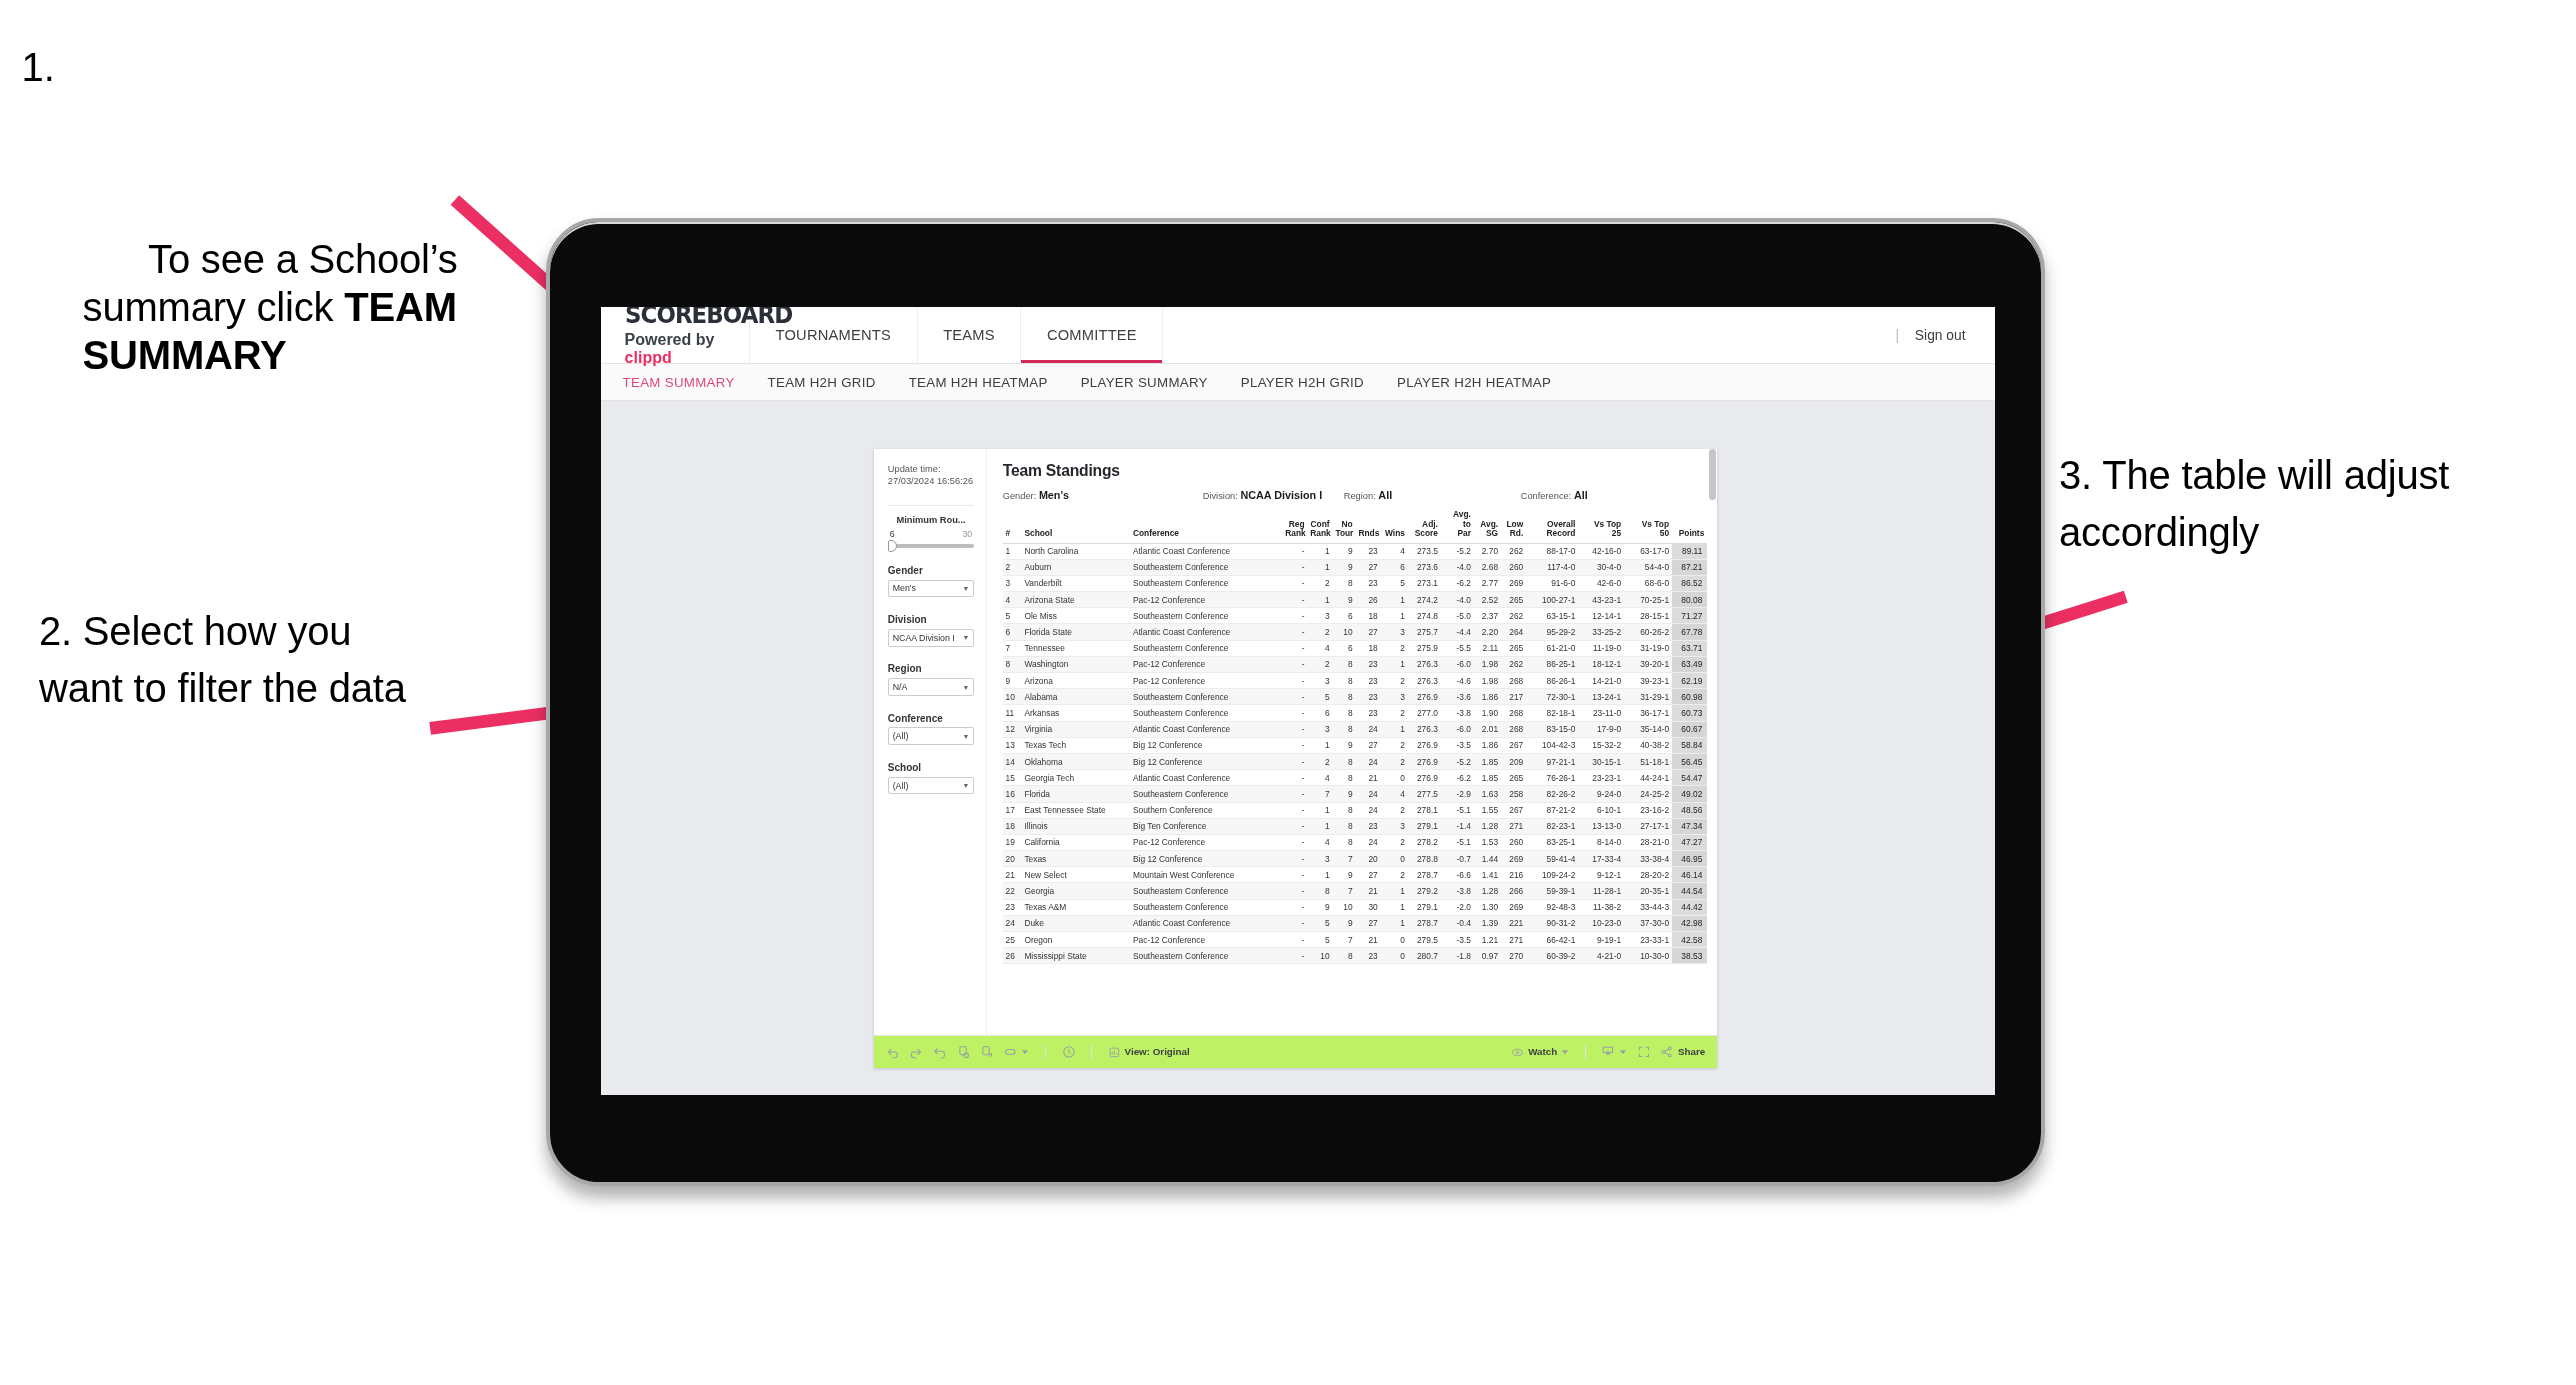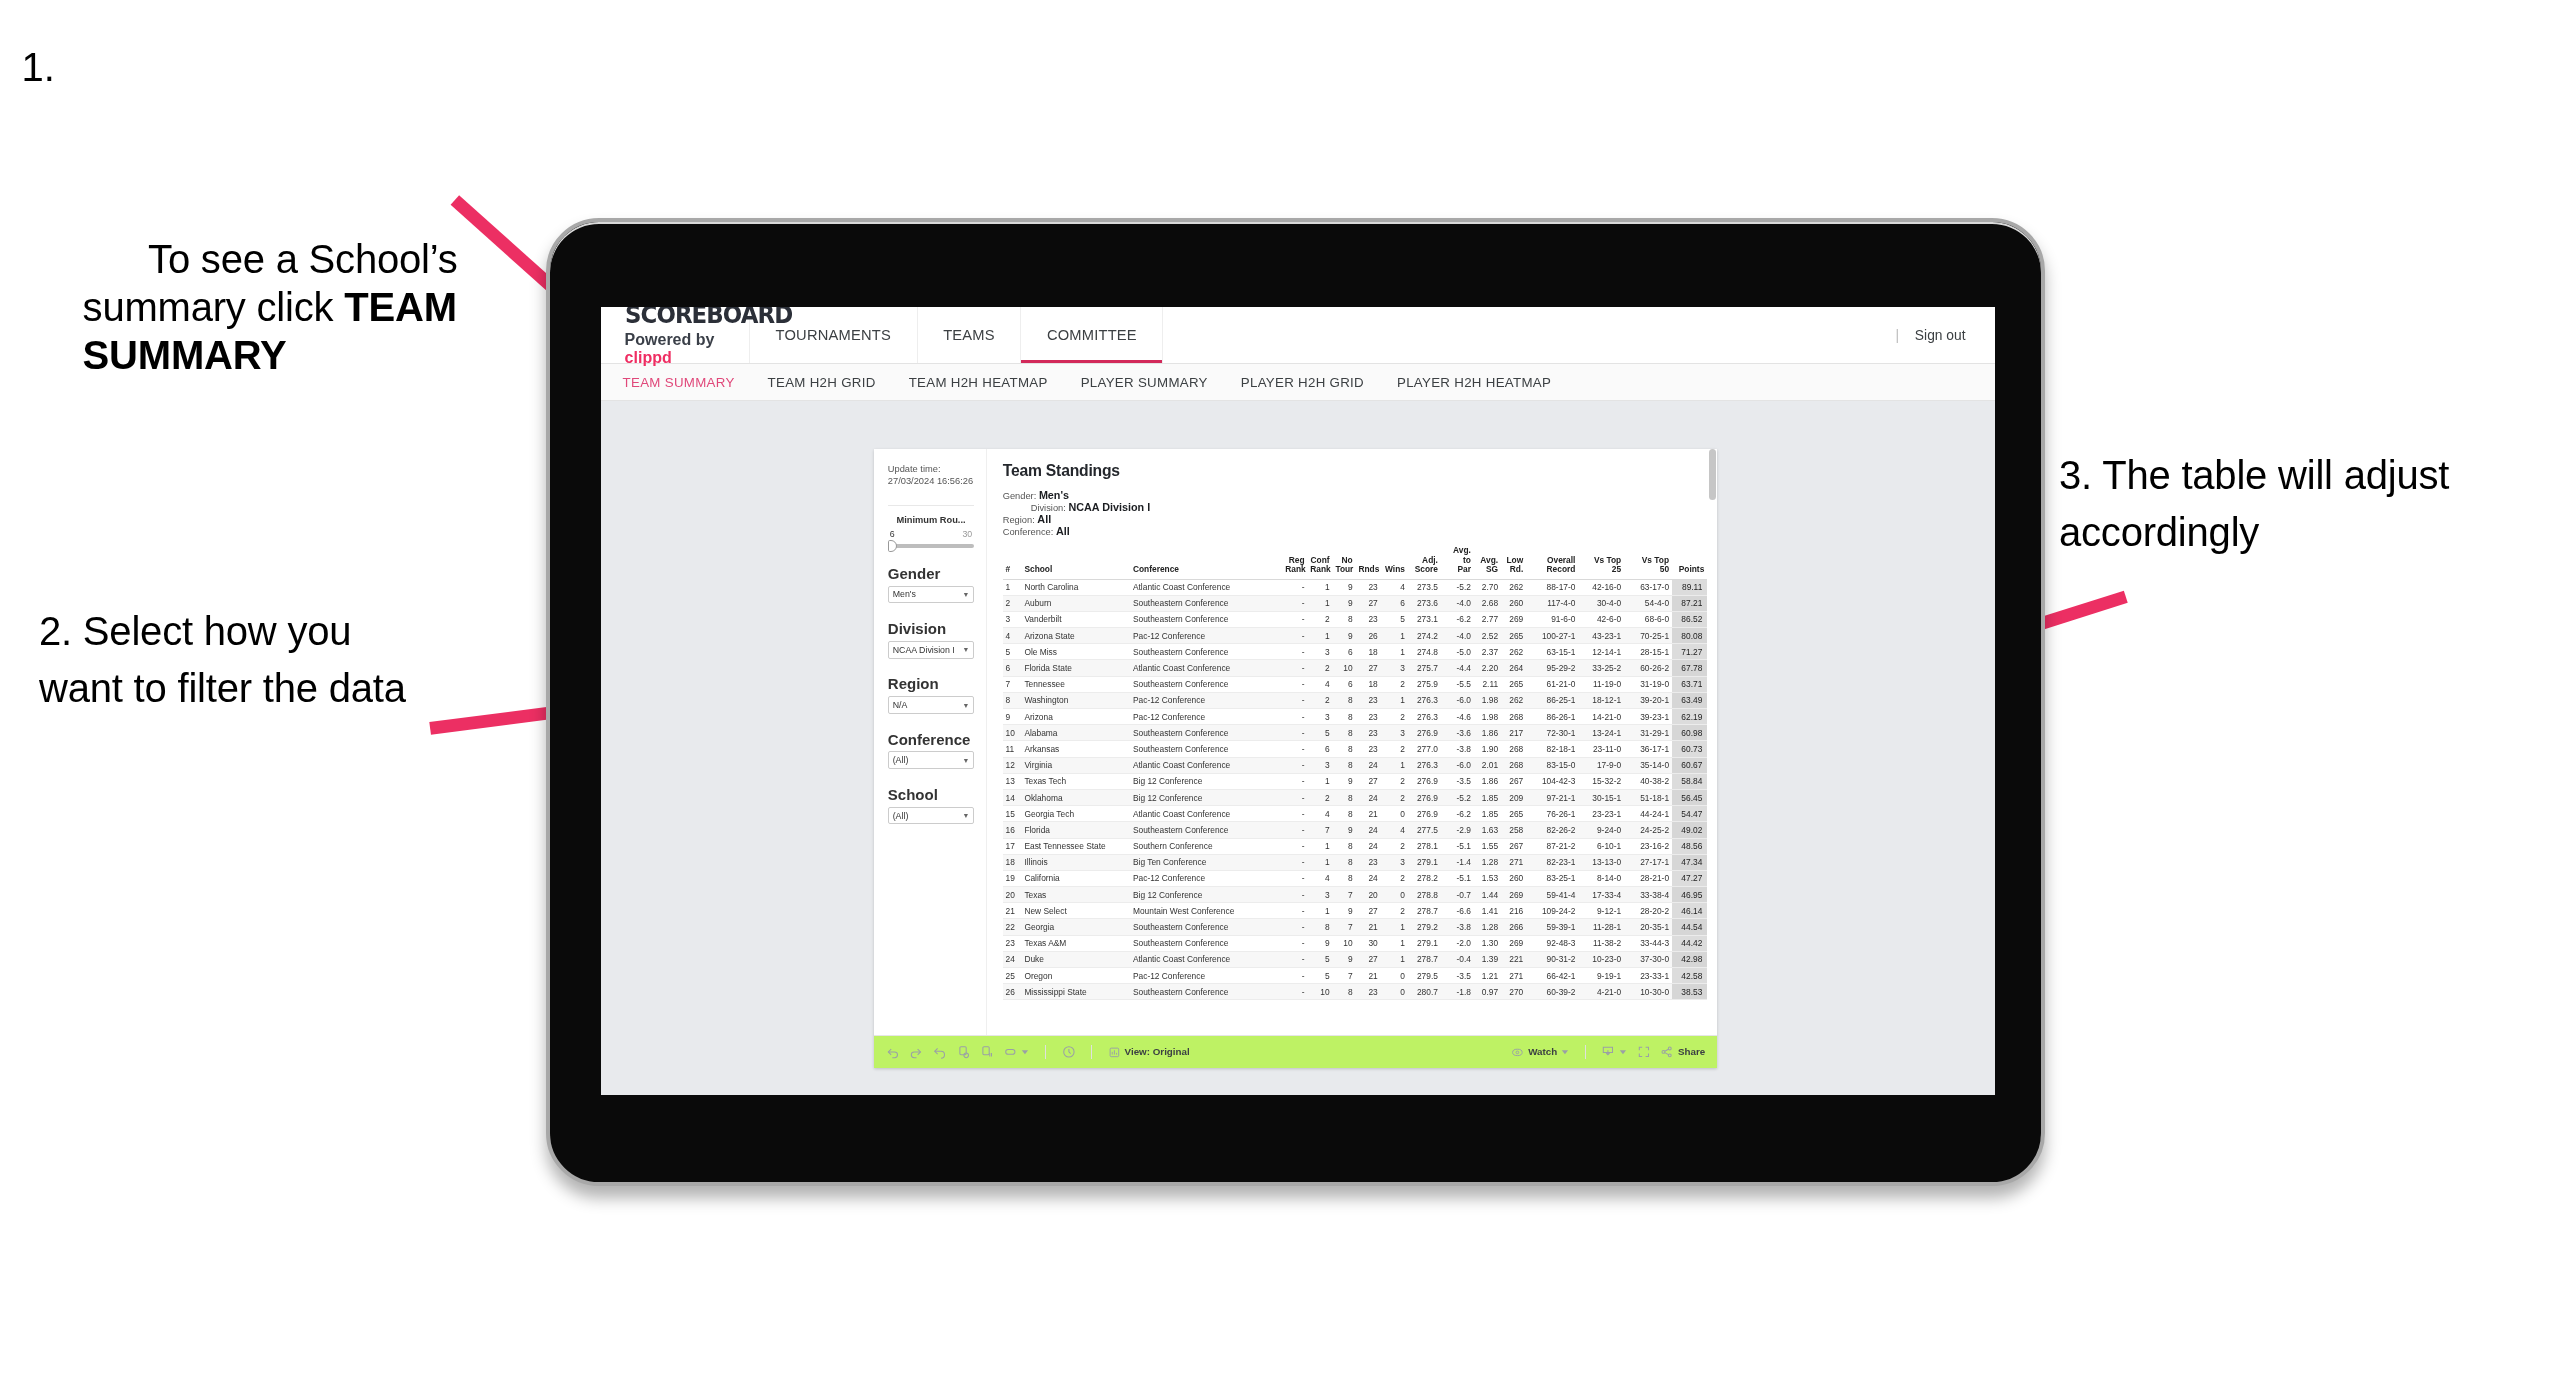--- a/index.html
+++ b/index.html
@@ -91,39 +91,39 @@
     background:#fff; box-shadow: 0 1px 2.9px rgba(0,0,0,.18);
     display:flex; flex-direction:column;
   }
   #cardbody { flex:1; display:flex; overflow:hidden; }
 
   
   .filters { width: 113px; padding: 13.8px 11.8px 0 13.8px; border-right:1px solid #efefef; }
   .updlabel { font-size:9.3px; color:#555; line-height:1.35; }
   .fdiv { height:1px; background:#e8e8e8; margin: 16.7px 0 9.8px 0; }
   .fblock { margin-bottom: 16.7px; }
-  .flabel { font-size:15px; color:#333; font-weight:700; margin-bottom:3.9px; }
+  .flabel { font-size:10px; color:#333; font-weight:700; margin-bottom:3.9px; }
   .fselect {
     height: 17.7px; border:1px solid #ccc; background:#fff; border-radius:2px;
     display:flex; align-items:center; padding: 0 3.9px; font-size:8.8px; color:#333;
     cursor:pointer;
   }
   .fselect .v { flex:1; overflow:hidden; white-space:nowrap; }
   .fselect .car { color:#666; font-size:6.9px; }
   .slidertitle { font-size:9.3px; color:#333; text-align:center; font-weight:600; }
   .sliderrow { display:flex; justify-content:space-between; font-size:8.8px; color:#333; margin-top:3.9px; padding:0 2px; }
   .sliderrow .mx { color:#999; }
   .track { position:relative; height:3.9px; background:#bdbdbd; border-radius:2.9px; margin-top:4.9px; }
   .knob { position:absolute; left:0; top:-3.9px; width:8.8px; height:11.8px; background:#fff;
           border:1px solid #999; border-radius: 2px 6.9px 6.9px 2px; }
 
   
   .tablearea { flex:1; display:flex; flex-direction:column; overflow:hidden; position:relative; }
   .ttitle { font-size:15.7px; font-weight:700; color:#24272c; padding: 12.8px 0 0 15.7px; letter-spacing:-0.2px; }
-  .tmeta { display:flex; padding: 8.8px 0 9.8px 15.7px; flex-direction: column; }
+  .tmeta { display:flex; padding: 8.8px 0 9.8px 15.7px; }
   .tmeta .m { font-size:9.3px; color:#555; }
   .tmeta .m b { font-size:10.8px; color:#1b1d21; font-weight:700; }
   .tmeta .m:nth-child(1){ width:172px; }
   .tmeta .m:nth-child(2){ width:169px;padding-left:28px; }
   .tmeta .m:nth-child(3){ width:177px; }
 
   table { border-collapse:collapse; width: 100%; table-layout:fixed; }
   thead th {
     font-size:8.4px; color:#222; font-weight:700; text-align:right;
     vertical-align:bottom; padding: 0 2.9px 3.9px 2.9px; line-height:1.12;

